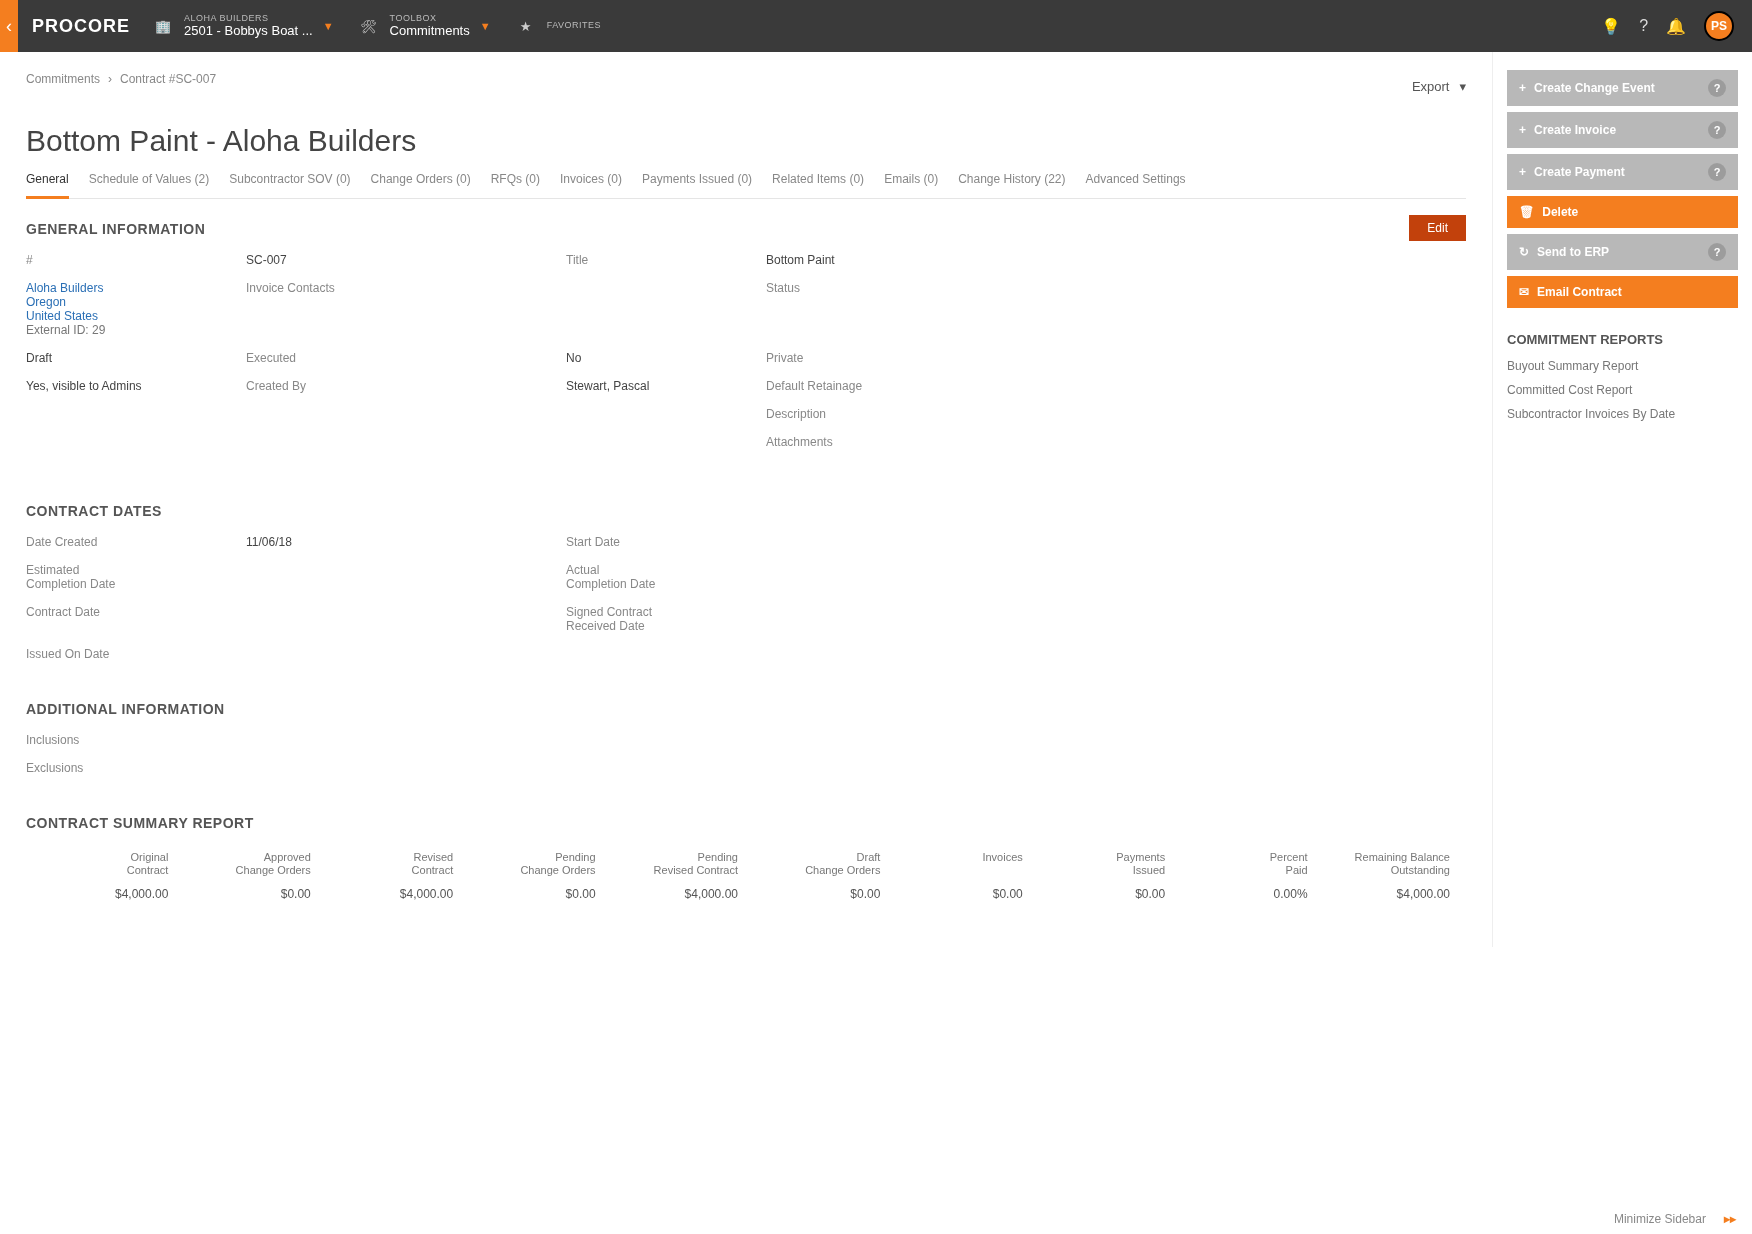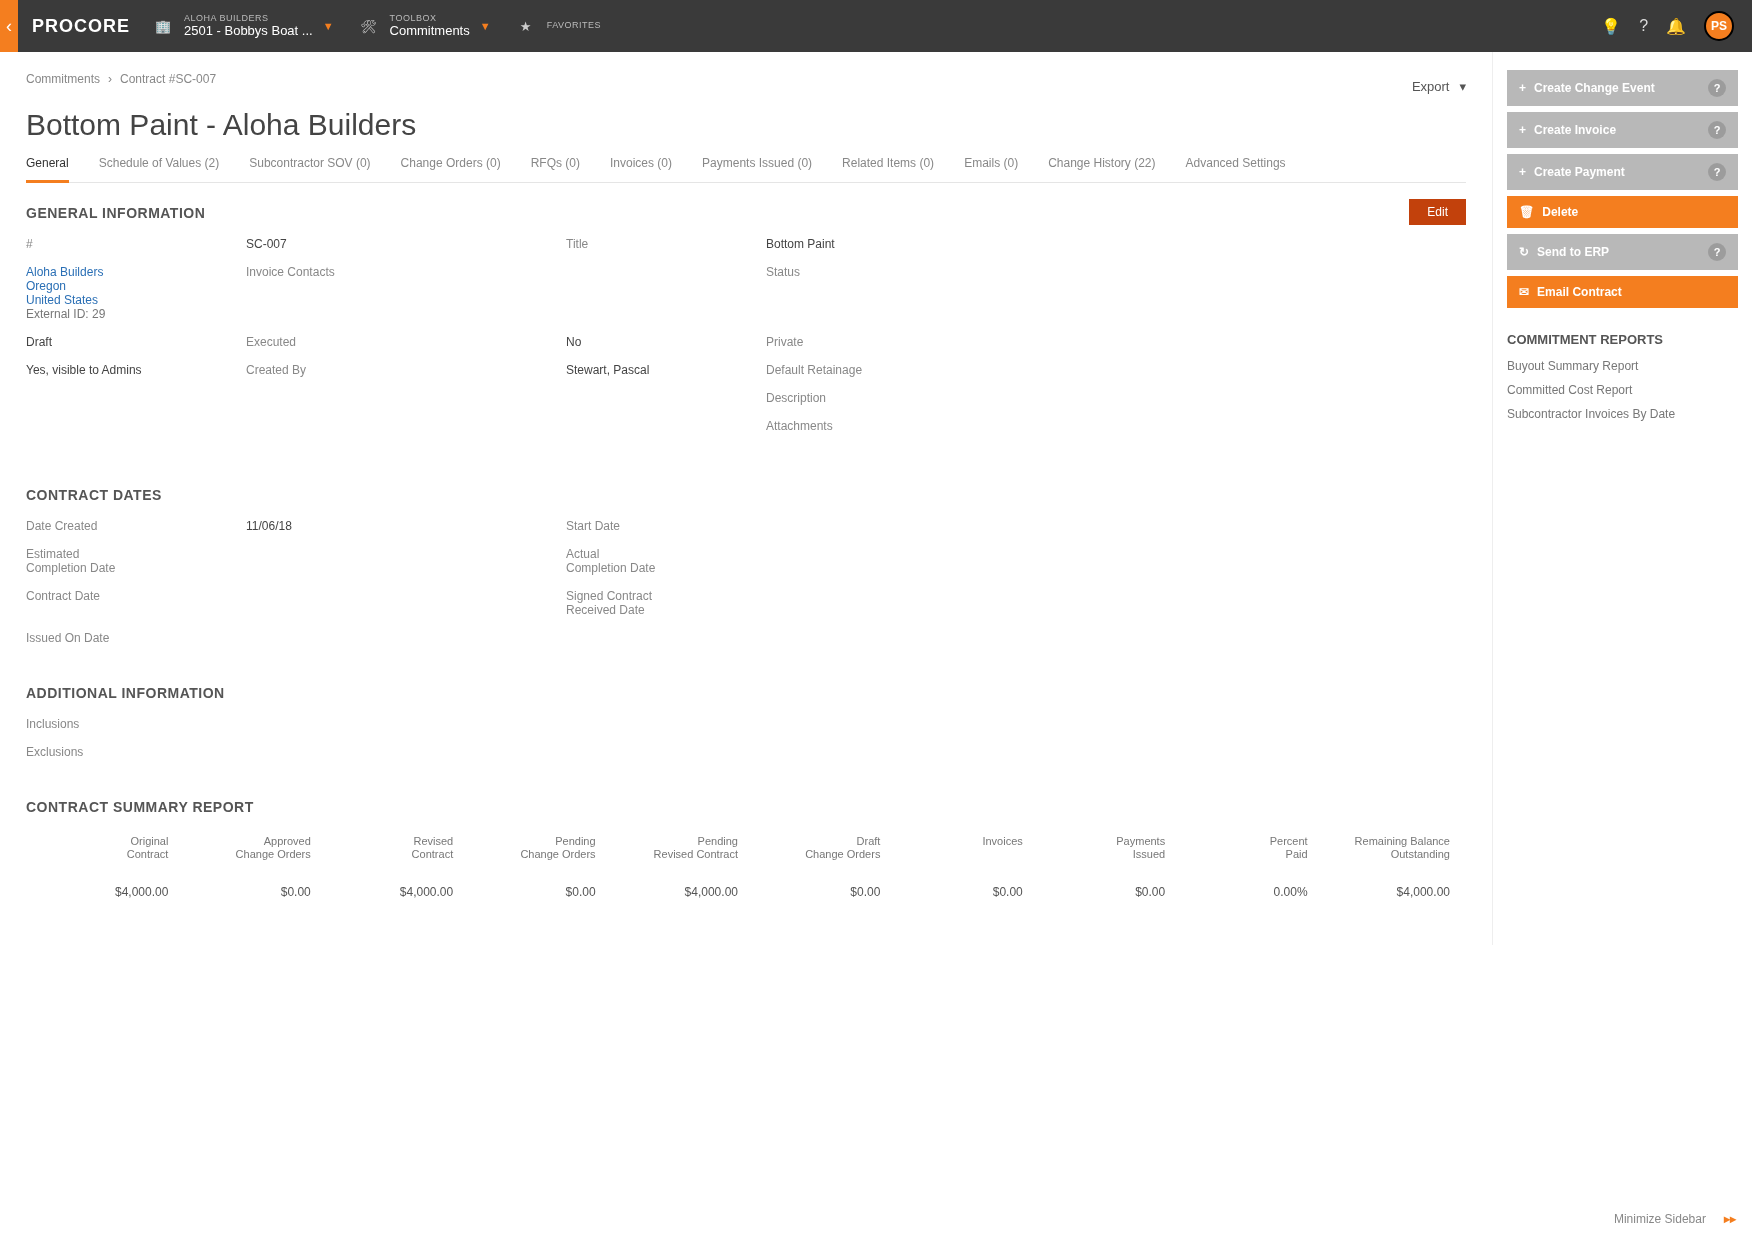--- a/index.html
+++ b/index.html
@@ -20,38 +20,38 @@
   
   .layout { display:flex; }
   .main { flex:1; padding:20px 26px 0 26px; min-width:0;}
   .sidebar { width:260px; padding:18px 14px; border-left:1px solid #eee;}
   
   .breadcrumb { color:#888; font-size:12px; margin-bottom:14px; display:flex; align-items:center; gap:8px;}
   .breadcrumb a { color:#888; text-decoration:none;}
   .export-row { display:flex; justify-content:space-between; align-items:center;}
   .export { color:#555; font-size:13px; cursor:pointer; display:flex; align-items:center; gap:10px;}
   
-  h1.page-title { font-size:30px; font-weight:400; color:#444; margin:8px 0 14px;}
-  
-  .tabs { display:flex; gap:30px; border-bottom:1px solid #e5e5e5; font-size:12px; color:#888; margin-bottom:18px; flex-wrap:wrap;}
+  h1.page-title { font-size:30px; font-weight:400; color:#444; margin:24px 0 14px;}
+  
+  .tabs { display:flex; gap:20px; border-bottom:1px solid #e5e5e5; font-size:12px; color:#888; margin-bottom:18px; flex-wrap:wrap;}
   .tab { padding:0 0 10px 0; cursor:pointer; white-space:nowrap;}
   .tab.active { color:#333; border-bottom:3px solid #f47e1f; margin-bottom:-1px;}
   
   .section { margin-bottom:40px; position:relative;}
   .section h2 { font-size:14px; font-weight:700; color:#555; letter-spacing:0.5px; margin-bottom:16px; text-transform:uppercase;margin-top:22px;}
   .edit-btn { position:absolute; top:-6px; right:0; background:#c2410c; color:#fff; border:none; padding:6px 18px; font-size:12px; cursor:pointer;}
   .fields { display:grid; grid-template-columns: 220px 320px 200px 1fr; row-gap:14px; font-size:12px;}
   .flabel { color:#888; }
   .fval { color:#444; }
   .fval .link { color:#2a6fb5; display:block;}
   .fval .sub { color:#777; display:block;}
   
   .summary { display:grid; grid-template-columns: repeat(9, 1fr); gap:0; font-size:12px; text-align:right; padding:0 8px;}
   .summary .hdr { color:#777; font-size:11px; padding:4px 8px; line-height:1.2;}
-  .summary .cell { color:#555; padding:6px 8px;margin-top:14px;}
+  .summary .cell { color:#555; padding:6px 8px;}
   
   .side-btn { display:flex; align-items:center; justify-content:space-between; width:100%; border:none; color:#fff; font-size:12px; font-weight:700; padding:9px 12px; margin-bottom:6px; cursor:pointer; text-align:left;}
   .side-btn .lead { display:flex; align-items:center; gap:8px;}
   .side-btn.gray { background:#b8b8b8;}
   .side-btn.orange { background:#f47e1f;}
   .side-btn .info { background:rgba(0,0,0,0.15); width:18px; height:18px; border-radius:50%; display:flex; align-items:center; justify-content:center; font-size:11px; font-weight:700;}
   .side-h3 { font-size:13px; font-weight:700; color:#555; margin:24px 0 12px;}
   .side-link { display:block; color:#777; font-size:12px; margin-bottom:10px; cursor:pointer;}
   .minimize { position:fixed; bottom:8px; right:16px; color:#888; font-size:12px; display:flex; align-items:center; gap:18px; cursor:pointer;}
   .minimize .chev { color:#f47e1f; font-weight:bold;}

